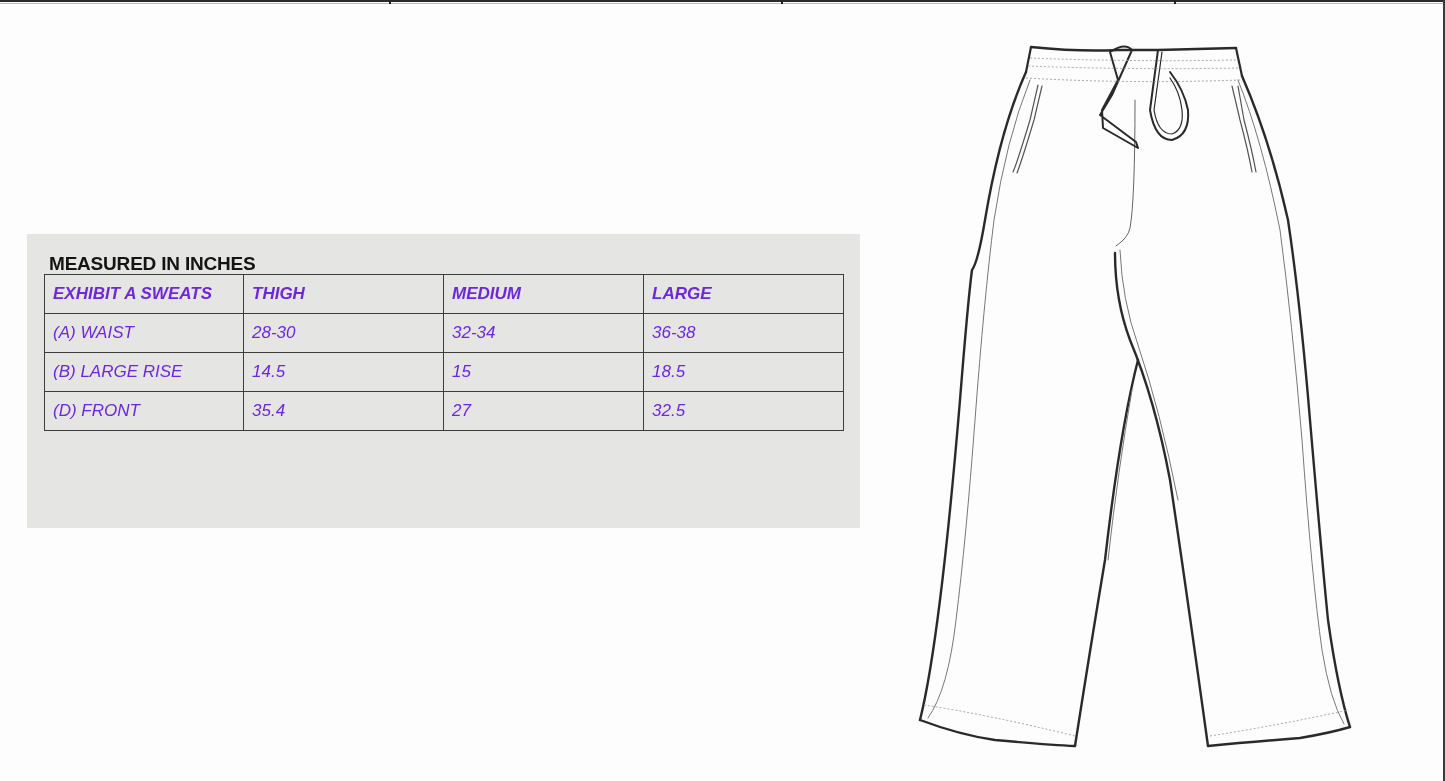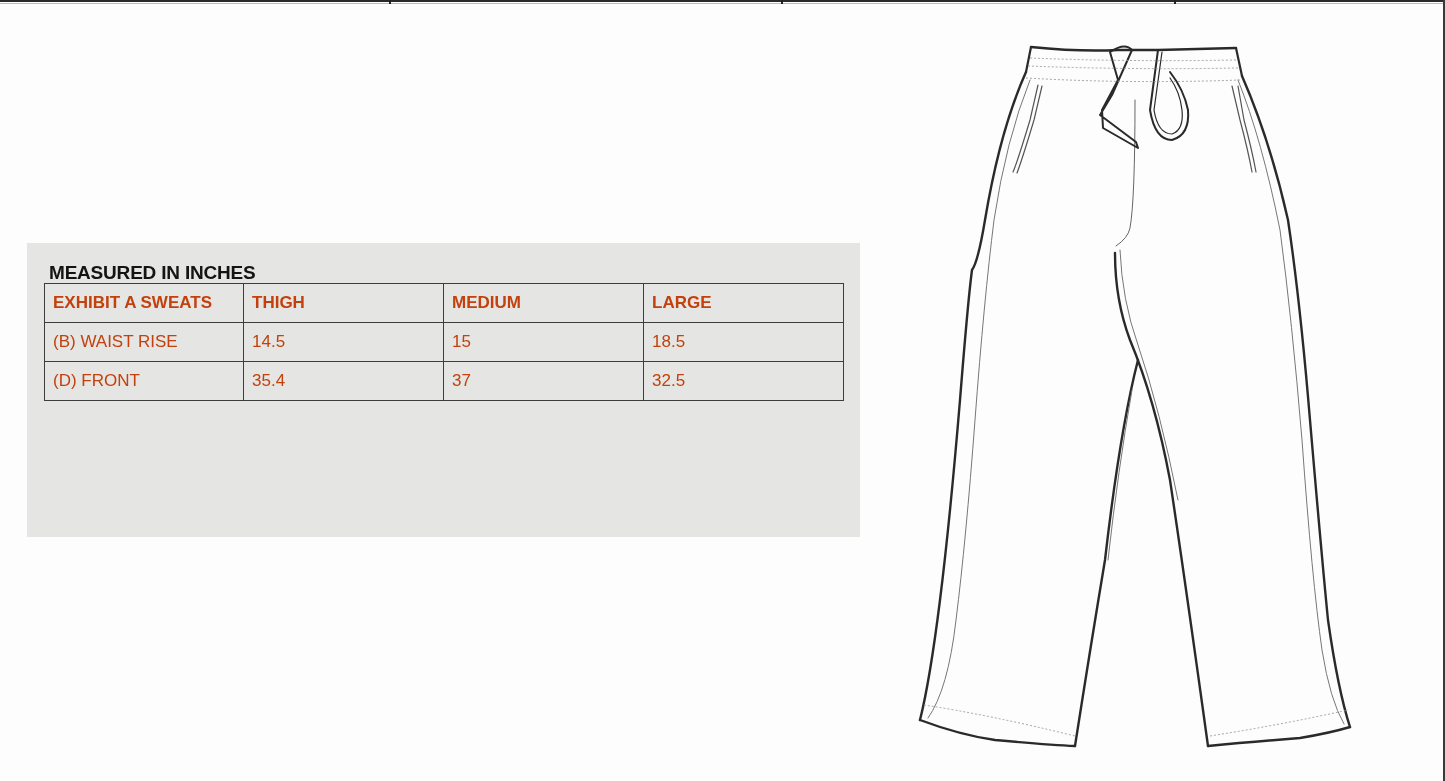--- a/index.html
+++ b/index.html
@@ -18,32 +18,32 @@
   }
   .tick {
     position: absolute; top: 0; width: 2px; height: 4px; background: #222;
   }
   .right-rule {
     position: absolute; right: 0; top: 0; width: 2px; height: 781px;
     background: #3a3a3a;
   }
 
   .size-panel {
-    position: absolute; left: 27px; top: 243px; width: 833px; height: 294px;
+    position: absolute; left: 27px; top: 234px; width: 833px; height: 294px;
     background: #e5e5e4;
   }
   .panel-title {
     position: absolute; left: 22px; top: 19px;
     font-size: 19px; font-weight: bold; color: #141414; letter-spacing: -0.2px;
     white-space: nowrap;
   }
   table.size-table {
     position: absolute; left: 17px; top: 40px;
     border-collapse: collapse;
-    font-size: 17px; color: #c2410c;
+    font-size: 17px; color: #6d28d9; font-style: italic;
   }
   table.size-table td, table.size-table th {
     border: 1.5px solid #3d3d3d;
     height: 38px; padding: 0 8px; text-align: left; font-weight: normal;
     vertical-align: middle; white-space: nowrap;
   }
   table.size-table th { font-weight: bold; }
   .col-label { width: 182px; }
   .col-size { width: 183px; }
   .col-size-last { width: 183px; }
@@ -71,29 +71,35 @@
     <thead>
       <tr>
         <th class="col-label">EXHIBIT A SWEATS</th>
         <th class="col-size">THIGH</th>
         <th class="col-size">MEDIUM</th>
         <th class="col-size-last">LARGE</th>
       </tr>
     </thead>
     <tbody>
       <tr>
-        <td class="row-label indent">(B) WAIST RISE</td>
+        <td class="row-label indent">(A) WAIST</td>
+        <td class="val">28-30</td>
+        <td class="val">32-34</td>
+        <td class="val">36-38</td>
+      </tr>
+      <tr>
+        <td class="row-label indent">(B) LARGE RISE</td>
         <td class="val">14.5</td>
         <td class="val">15</td>
         <td class="val">18.5</td>
       </tr>
       <tr>
         <td class="row-label">(D) FRONT</td>
         <td class="val">35.4</td>
-        <td class="val">37</td>
+        <td class="val">27</td>
         <td class="val">32.5</td>
       </tr>
     </tbody>
   </table>
 </div>
 
 <svg class="pants-figure" viewBox="912 40 450 715" xmlns="http://www.w3.org/2000/svg">
   <g fill="none" stroke="#2a2a2a" stroke-linecap="round" stroke-linejoin="round">
 
     <path d="M1031 47 Q1080 52 1118 50 L1158 50 Q1200 49 1236 48" stroke-width="2.4"></path>

